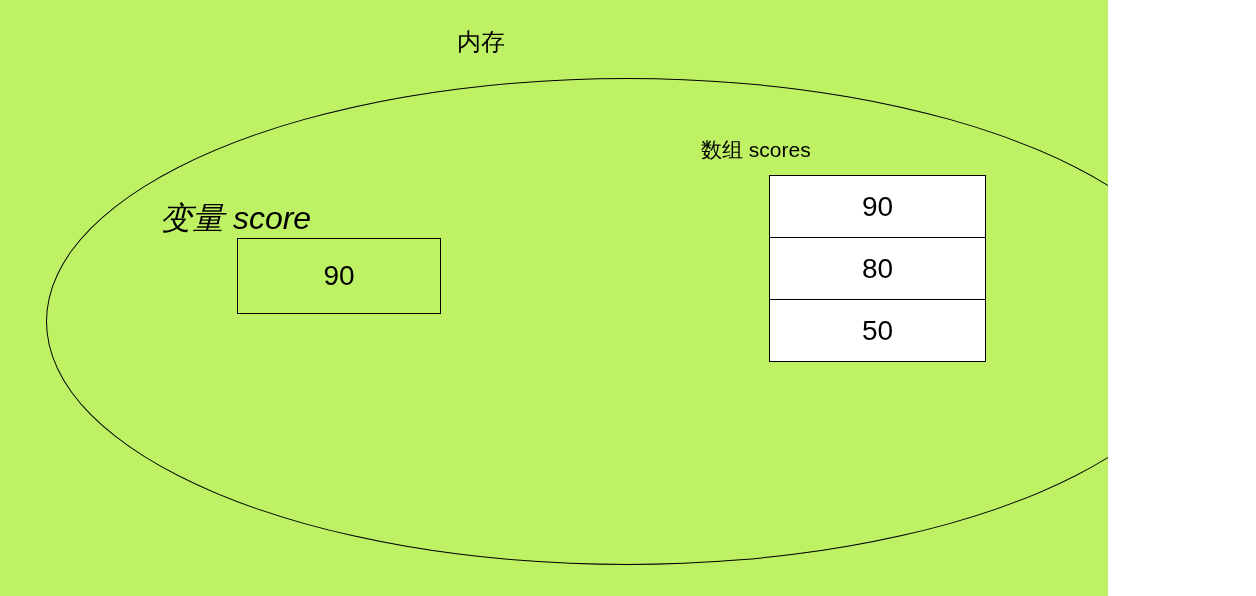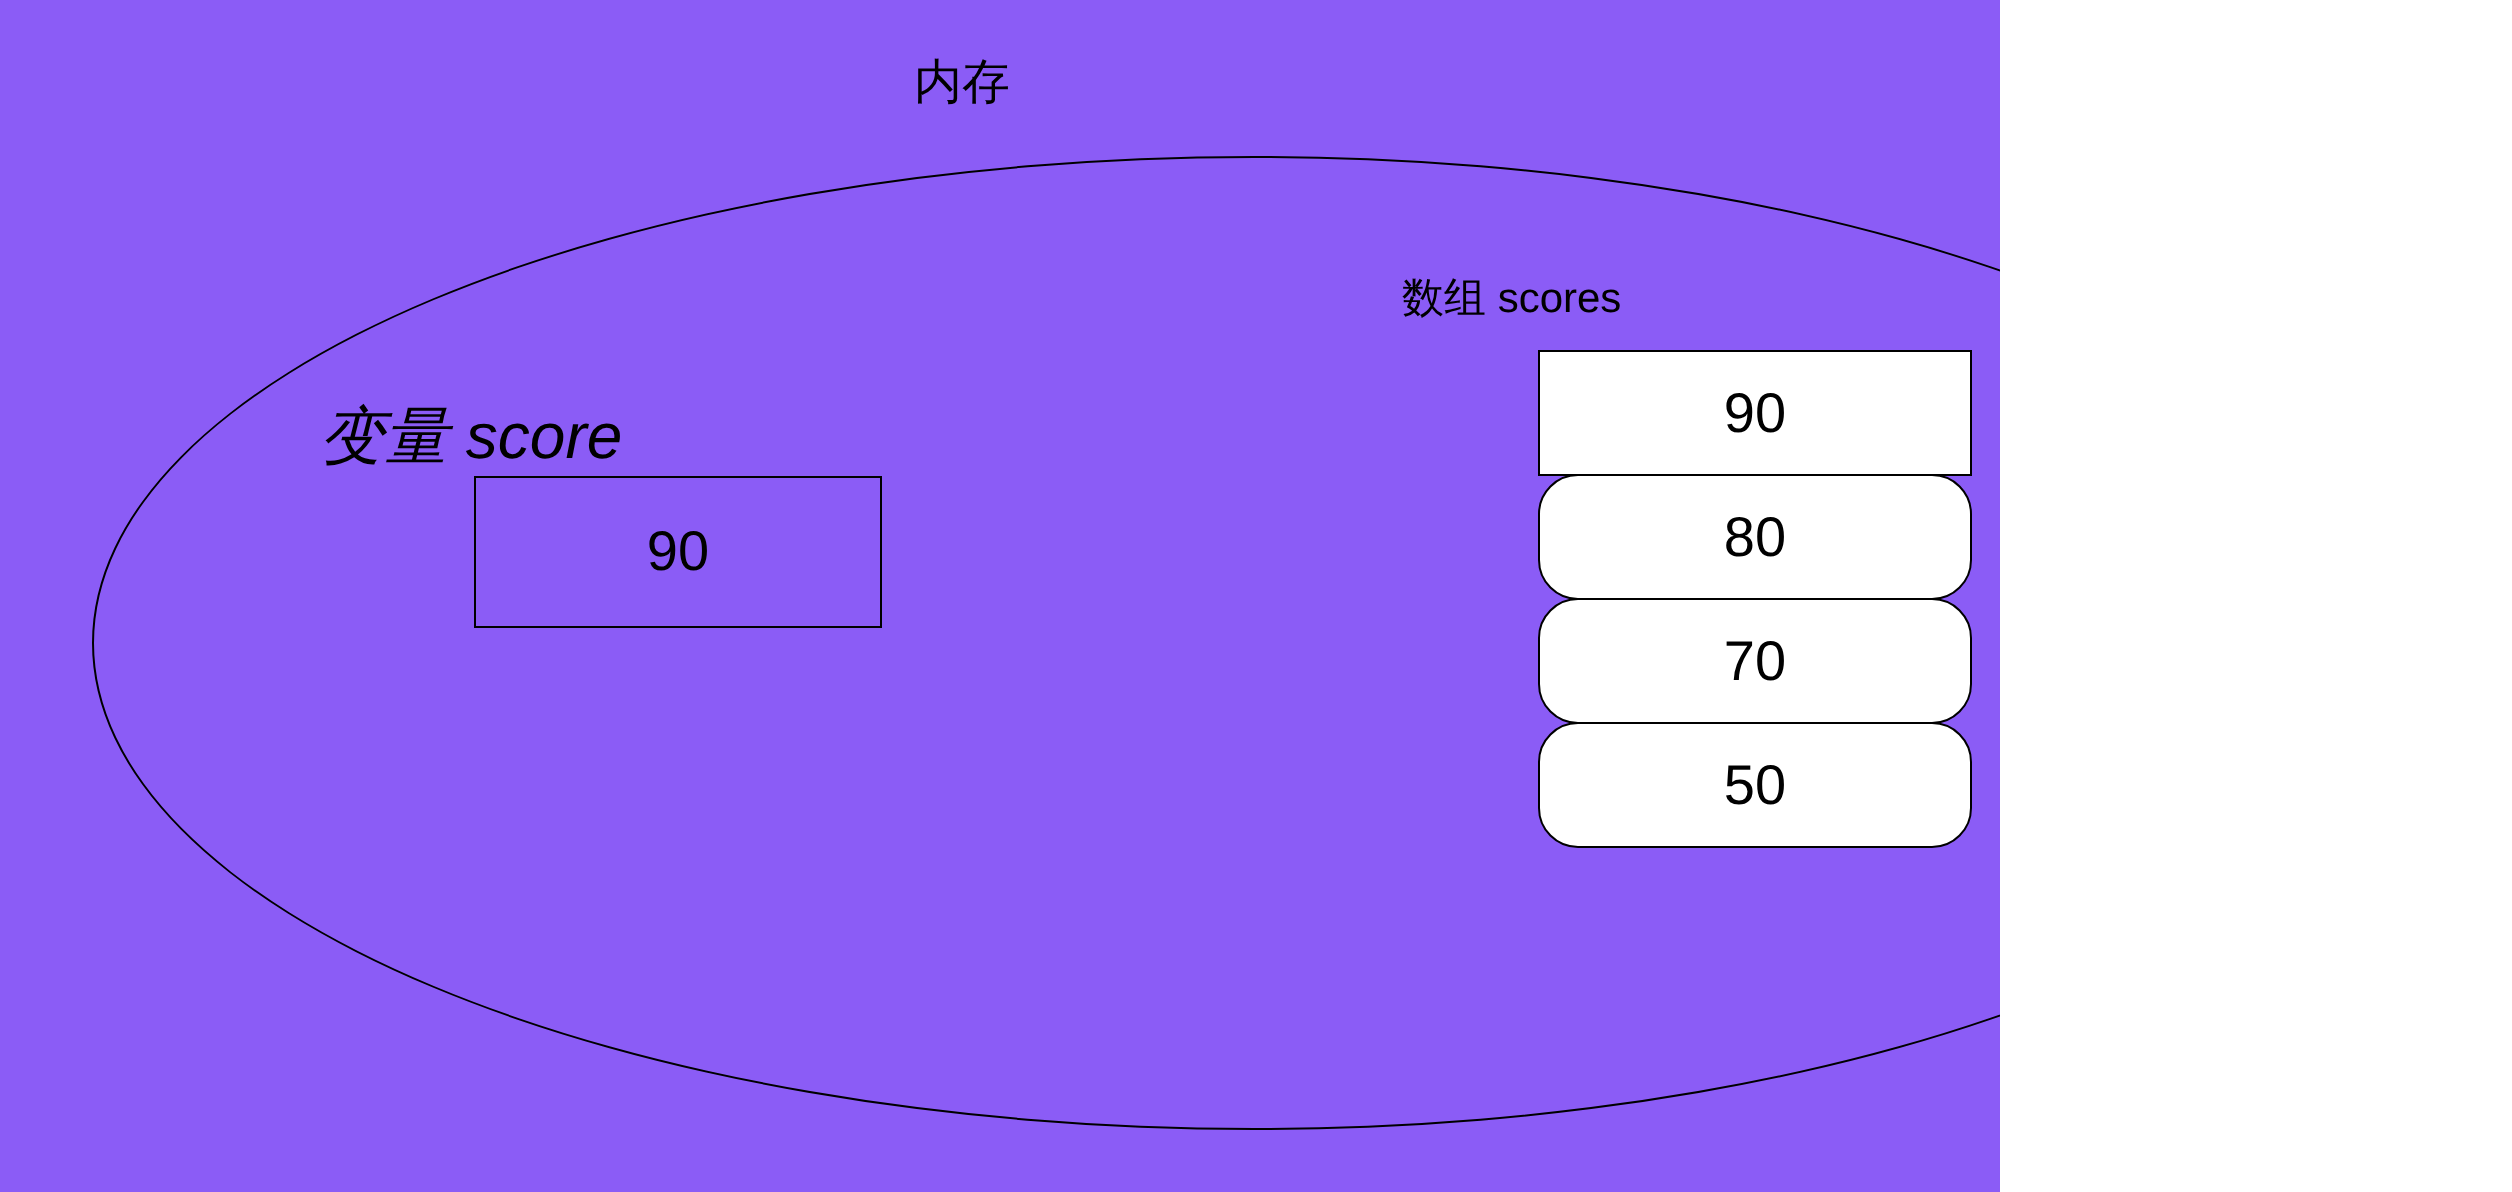--- a/index.html
+++ b/index.html
@@ -4,23 +4,23 @@
 <style>
   html, body {
     margin: 0;
     padding: 0;
     background: #ffffff;
     font-family: "Liberation Sans", sans-serif;
     color: #000000;
   }
   .canvas {
     position: relative;
-    width: 1000px;
+    width: 1108px;
     height: 596px;
-    background: #8b5cf6;
+    background: #bef264;
     overflow: hidden;
   }
   .memory-ellipse {
     position: absolute;
     left: 46px;
     top: 78px;
     width: 1162px;
     height: 487px;
     border: 1px solid #000000;
     border-radius: 50%;
@@ -76,21 +76,20 @@
     border: 1px solid #000000;
     box-sizing: border-box;
     display: flex;
     align-items: center;
     justify-content: center;
     font-size: 28px;
     background: #ffffff;
   }
   .array-cell + .array-cell {
     margin-top: -1px;
-    border-radius: 20px;
   }
 </style>
 </head>
 <body>
 
 <div class="canvas">
 
   <div class="diagram-title">内存</div>
 
   <div class="memory-ellipse"></div>
@@ -104,20 +103,17 @@
   <div class="arr-label">数组 scores</div>
 
   <div class="array-box">
     <div class="array-cell">
       <span>90</span>
     </div>
     <div class="array-cell">
       <span>80</span>
     </div>
     <div class="array-cell">
-      <span>70</span>
-    </div>
-    <div class="array-cell">
       <span>50</span>
     </div>
   </div>
 
 </div>
 
 </body></html>

